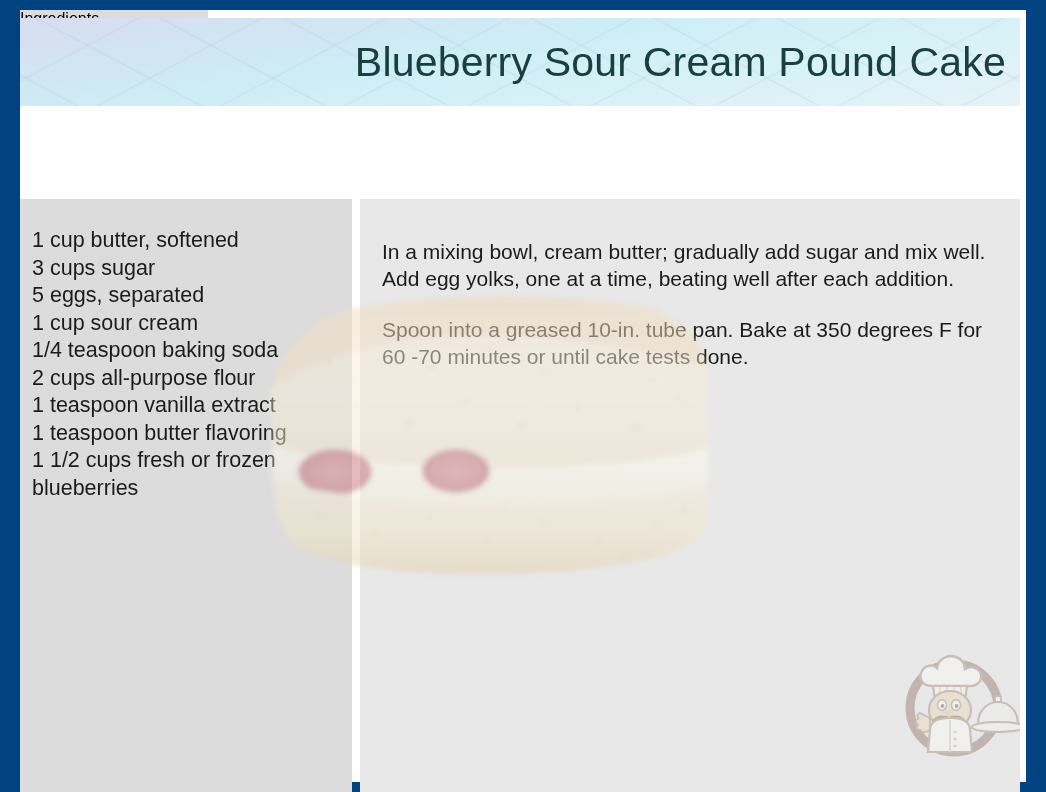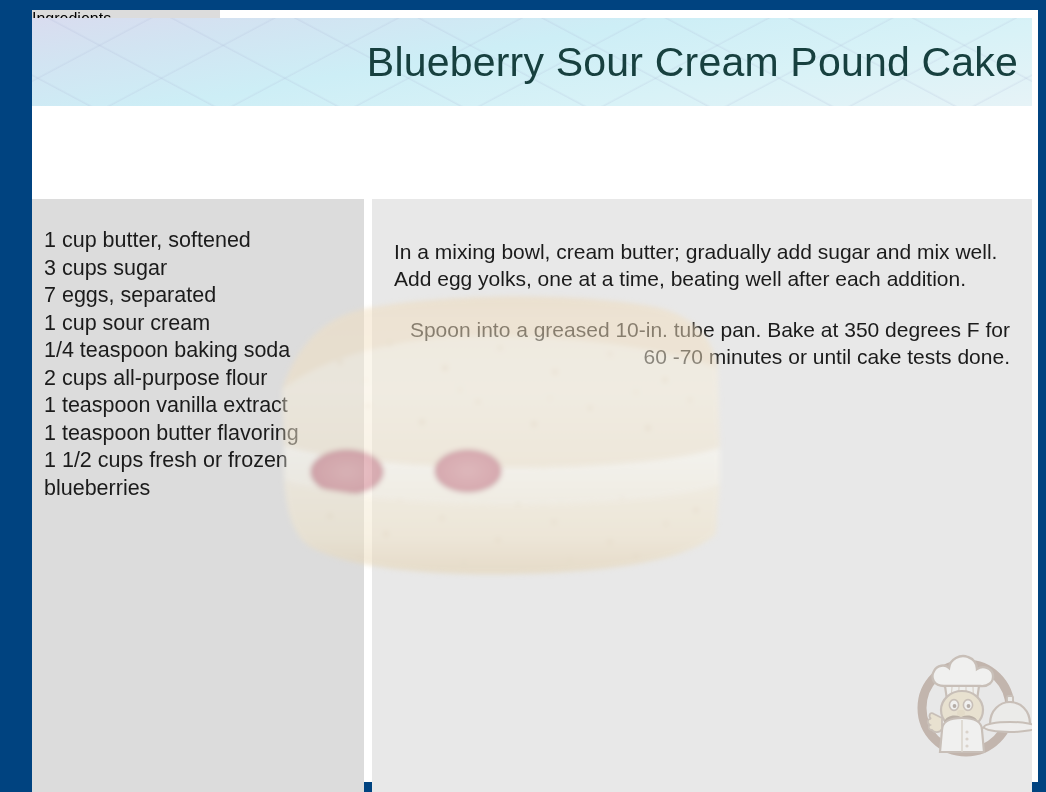--- a/index.html
+++ b/index.html
@@ -19,21 +19,21 @@
     position: relative;
     width: 1046px;
     height: 792px;
     background: #004380;
     box-sizing: border-box;
   }
 
   
   #page {
     position: absolute;
-    left: 32px;
+    left: 20px;
     top: 10px;
     width: 1006px;
     height: 772px;
     background: #ffffff;
   }
 
   
   #banner {
     position: absolute;
     left: 0px;
@@ -122,21 +122,21 @@
     font-family: "Liberation Sans", sans-serif;
   }
 
   .direction-para {
     font-size: 21px;
     line-height: 26.5px;
     color: #1b1b1b;
     margin: 0 0 25px 0;
     font-family: "Liberation Sans", sans-serif;
   }
-  .direction-para:last-child { margin-bottom: 0; text-align: right; }
+  .direction-para:last-child { margin-bottom: 0; }
 
   
   #cake-photo {
     position: absolute;
     left: 218px;
     top: 262px;
     width: 500px;
     height: 330px;
     opacity: 0.5;
     pointer-events: none;
@@ -161,21 +161,21 @@
 
     <div id="banner">
       <div id="banner-title">Blueberry Sour Cream Pound Cake</div>
     </div>
 
     <div id="ingredients-header">Ingredients</div>
 
     <div id="ingredients-col" class="column">
       <div class="ingredient-line">1 cup butter, softened</div>
       <div class="ingredient-line">3 cups sugar</div>
-      <div class="ingredient-line">7 eggs, separated</div>
+      <div class="ingredient-line">5 eggs, separated</div>
       <div class="ingredient-line">1 cup sour cream</div>
       <div class="ingredient-line">1/4 teaspoon baking soda</div>
       <div class="ingredient-line">2 cups all-purpose flour</div>
       <div class="ingredient-line">1 teaspoon vanilla extract</div>
       <div class="ingredient-line">1 teaspoon butter flavoring</div>
       <div class="ingredient-line">1 1/2 cups fresh or frozen blueberries</div>
     </div>
 
     <div id="directions-header">Directions</div>
 

